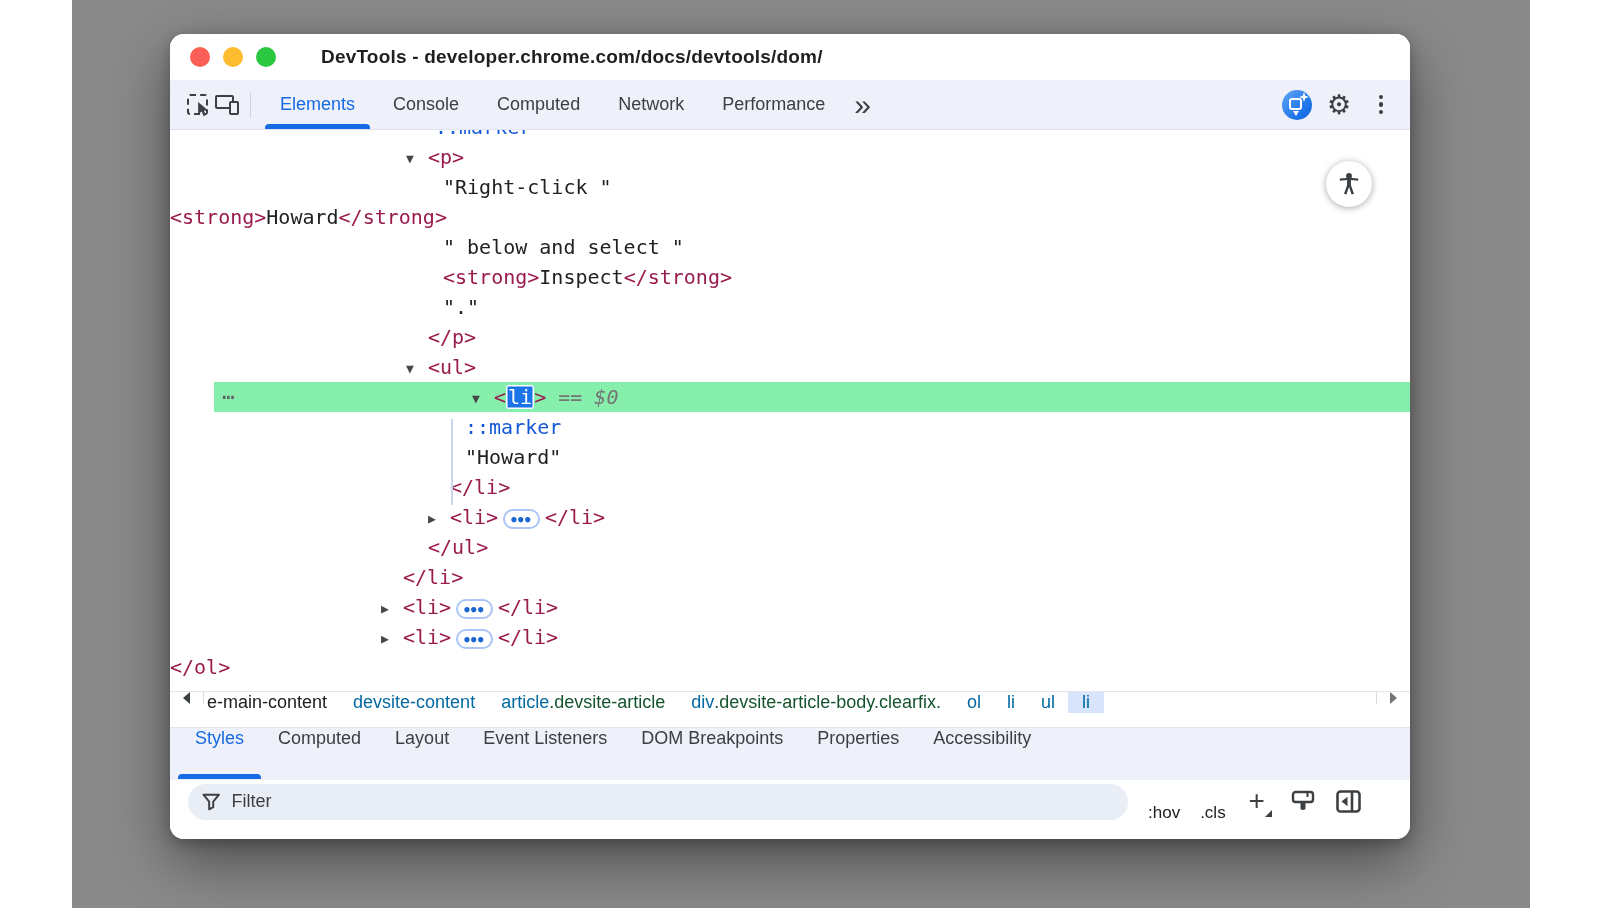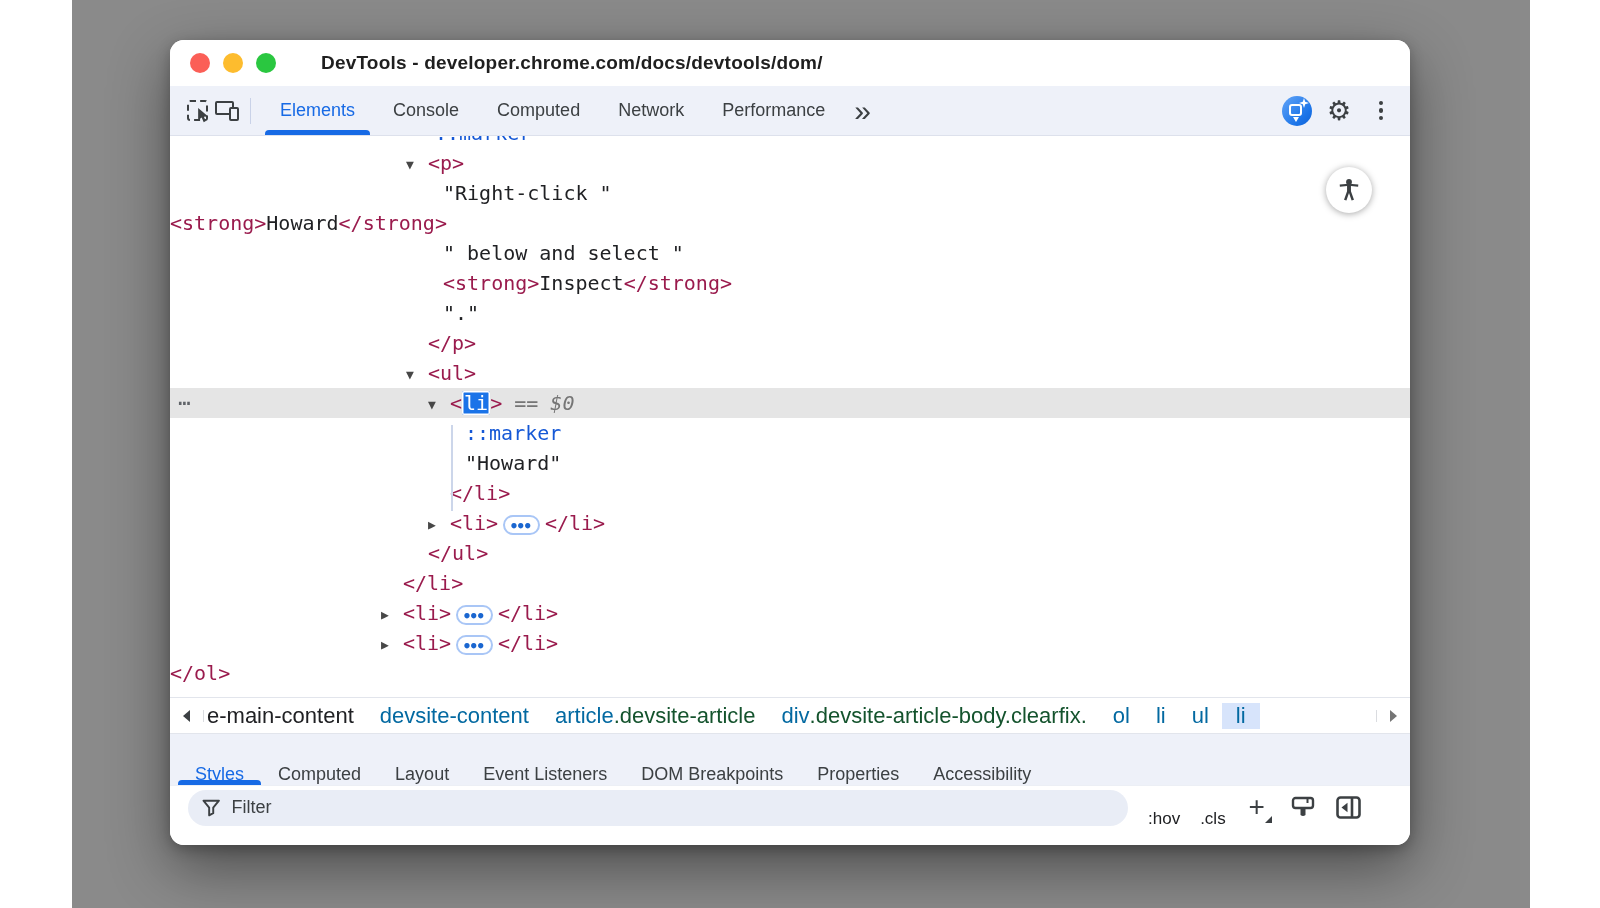--- a/index.html
+++ b/index.html
@@ -1,18 +1,18 @@
 <!DOCTYPE html>
 <html><head>
 <meta charset="utf-8">
 <style>
   * { margin:0; padding:0; box-sizing:border-box; }
   html,body { width:1600px; height:908px; background:#ffffff; font-family:"Liberation Sans", sans-serif; overflow:hidden; }
   .stage { position:absolute; left:72px; top:0; width:1458px; height:908px; background:#8a8a8a; }
-  .window { position:absolute; left:98px; top:40px; width:1240px; height:805px; background:#fff;
+  .window { position:absolute; left:98px; top:34px; width:1240px; height:805px; background:#fff;
             border-radius:14px; overflow:hidden; box-shadow:0 22px 60px rgba(0,0,0,.45), 0 4px 14px rgba(0,0,0,.25);
             display:flex; flex-direction:column; }
 
   
   .titlebar { height:46px; background:#fff; display:flex; align-items:center; padding-left:20px; flex:0 0 auto; }
   .light { width:20px; height:20px; border-radius:50%; margin-right:13px; display:inline-block; }
   .light.red { background:#fb5f57; } .light.yellow { background:#fdbc2e; } .light.green { background:#2ac740; }
   .title { margin-left:32px; font-size:19px; font-weight:bold; color:#1f1f1f; letter-spacing:.2px; }
 
   
@@ -38,56 +38,56 @@
   .gear { font-size:27px; color:#3c4043; line-height:1; font-family:"DejaVu Sans", sans-serif; }
   .kebab { display:flex; flex-direction:column; gap:3.5px; }
   .kebab i { width:4.2px; height:4.2px; border-radius:50%; background:#3c4043; }
   .ricons { display:flex; align-items:center; gap:12px; }
 
   
   .tree { flex:1 1 auto; background:#fff; position:relative; overflow:hidden;
           font-family:"DejaVu Sans Mono", monospace; font-size:20px; color:#202124; }
   .rows { margin-top:-18px; }
   .row { height:30px; line-height:30px; white-space:pre; position:relative; }
-  .row.selected { background:#e5e5e5; }
+  .row.selected { background:#86efac;margin-left:44px; }
   .tag { color:#9a1b4d; }
   .txt { color:#202124; }
   .pseudo { color:#1558d6; }
   .gray { color:#757575; }
   .dollar { color:#757575; font-style:italic; }
   .hl { background:#1a73e8; color:#fff; padding:0 2px; border-radius:2px; box-shadow:0 0 0 1.5px #fff inset; }
   .arw { display:inline-block; width:22px; margin-left:-22px; color:#474747; font-size:13px; vertical-align:1px; cursor:pointer; }
   .arw.dn::before { content:"\25BC"; }
   .arw.rt::before { content:"\25B6"; }
   .rowdots { position:absolute; left:8px; top:0; color:#5f6368; font-size:21px; letter-spacing:0; cursor:pointer; }
   .rowdots::before { content:"\22EF"; }
   .badge { display:inline-block; vertical-align:2px; margin:0 5px; height:20px; line-height:16px; padding:0 6px;
            border:2px solid #a9c6f6; border-radius:11px; color:#1a66d0; font-size:9px; letter-spacing:1.5px; cursor:pointer; }
   .badge::before { content:"\25CF\25CF\25CF"; }
   .indent-guide { position:absolute; left:281px; top:289px; width:1.5px; height:86px; background:#ccd6ea; }
   .a11y-fab { position:absolute; left:1156px; top:31px; width:46px; height:46px; border-radius:50%; background:#fff;
               box-shadow:0 1px 7px rgba(0,0,0,.35); display:flex; align-items:center; justify-content:center; cursor:pointer; }
 
   
-  .crumbbar { height:36px; border-top:1px solid #e2e5ec; display:flex; align-items:center; font-size:22px; flex:0 0 auto; background:#fff; }
+  .crumbbar { height:36px; border-top:1px solid #e2e5ec; display:flex; align-items:flex-start; font-size:18px; flex:0 0 auto; background:#fff; }
   .crumb-btn { width:34px; display:flex; align-items:center; justify-content:center; cursor:pointer; flex:0 0 auto; }
   .crumb-btn.left { border-right:1px solid #dadce0; }
   .crumb-btn.right { border-left:1px solid #dadce0; }
   .tri-l { width:0; height:0; border-top:6px solid transparent; border-bottom:6px solid transparent; border-right:7px solid #3c4043; }
   .tri-r { width:0; height:0; border-top:6px solid transparent; border-bottom:6px solid transparent; border-left:7px solid #757575; }
   .crumbs { flex:1; display:flex; align-items:stretch; overflow:hidden; }
   .crumb { display:flex; align-items:center; padding:0 13px; cursor:pointer; white-space:nowrap; }
   .crumb.first { padding-left:3px; color:#202124; }
   .crumb .ctag { color:#0369a1; }
   .crumb .ccls { color:#14532d; }
   .crumb.selected { background:#d7e4fb; padding:0 14px; }
 
   
   .stylesbar { height:52px; background:#eef1f9; border-top:1px solid #e2e5ec; display:flex; align-items:stretch; padding-left:8px; flex:0 0 auto; }
-  .stab { position:relative; display:flex; align-items:flex-end; padding:0 17px; font-size:18px; color:#3c4043; cursor:pointer; }
+  .stab { position:relative; display:flex; align-items:flex-start; padding:0 17px; font-size:18px; color:#3c4043; cursor:pointer; }
   .stab.active { color:#176ae5; }
   .stab.active::after { content:""; position:absolute; left:0; right:0; bottom:0; height:5px; border-radius:4px 4px 0 0; background:#176ae5; }
 
   
   .filterbar { height:60px; background:#fff; border-top:1px solid #eceff5; display:flex; align-items:center; padding:0 20px 16px 18px; flex:0 0 auto; }
   .pill { width:940px; height:36px; border-radius:18px; background:#e9edf6; display:flex; align-items:center; padding:0 14px; gap:11px; flex:0 0 auto; }
   .pill input { border:none; background:transparent; outline:none; font-size:18px; color:#202124; font-family:"Liberation Sans", sans-serif; width:100%; }
   .pill input::placeholder { color:#3c4043; opacity:1; }
   .fctl { margin-left:20px; font-size:17px; color:#202124; cursor:pointer; white-space:nowrap;margin-top:23px; }
   .plus { position:relative; margin-left:18px; width:26px; height:26px; cursor:pointer; }

